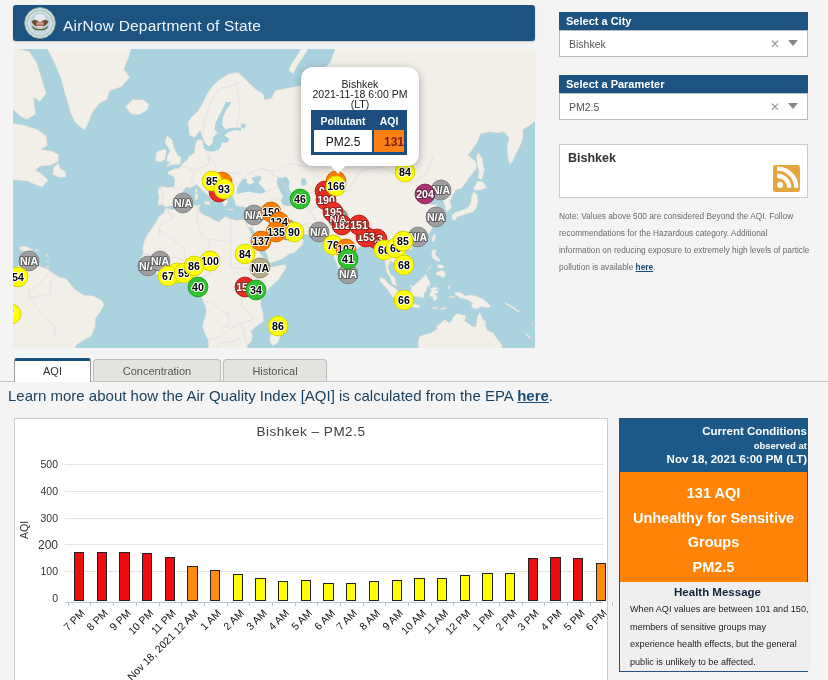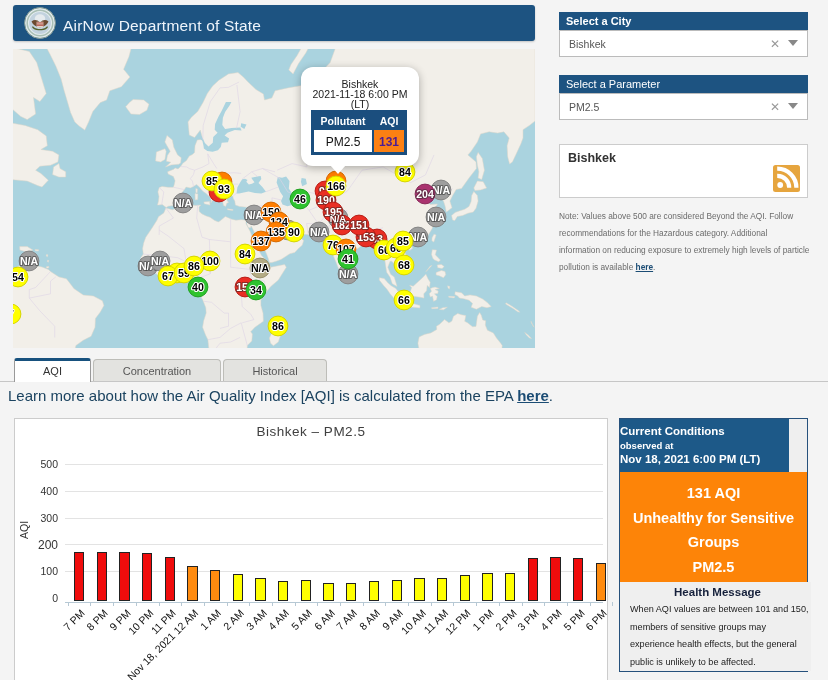--- a/index.html
+++ b/index.html
@@ -241,31 +241,31 @@
 <text x="325" y="172.5" text-anchor="middle" font-family="Liberation Sans, sans-serif" font-size="9.5" font-weight="bold" fill="#ffffff" stroke="rgba(40,40,40,0.5)" stroke-width="2" paint-order="stroke" stroke-linejoin="round">N/A</text>
 </svg>
 
   <div class="abs" style="left:288px;top:18px;width:118px;height:99px;background:#fff;border-radius:12px;box-shadow:0 2px 8px rgba(0,0,0,.3)"></div>
   <div class="abs" style="left:317px;top:116px;width:0;height:0;border-left:8px solid transparent;border-right:8px solid transparent;border-top:9px solid #fff"></div>
   <div class="abs" style="left:288px;top:29.5px;width:118px;text-align:center;font-size:10.5px;color:#222;line-height:10.3px">Bishkek<br>2021-11-18 6:00 PM<br>(LT)</div>
   <div class="abs" style="left:298px;top:61.4px;width:96px;height:45px;border:2px solid #1b4e7e;background:#1b4e7e">
      <div class="abs" style="left:0;top:0;width:60px;height:17px;color:#fff;font-weight:bold;font-size:10.5px;text-align:center;padding-top:3px">Pollutant</div>
      <div class="abs" style="left:60px;top:0;width:32px;height:17px;color:#fff;font-weight:bold;font-size:10.5px;text-align:center;padding-top:3px">AQI</div>
      <div class="abs" style="left:0;top:17px;width:60px;height:24px;background:#fff;font-size:12px;color:#111;text-align:center;padding-top:5px;border:1px solid #1b4e7e">PM2.5</div>
-     <div class="abs" style="left:60px;top:17px;width:32px;height:24px;background:#fb8013;font-size:12px;color:#4c1d95;font-weight:bold;text-align:center;padding-top:5px;border:1px solid #1b4e7e">131</div>
+     <div class="abs" style="left:60px;top:17px;width:32px;height:24px;background:#fb8013;font-size:12px;color:#7f1d1d;font-weight:bold;text-align:right;padding-top:5px;border:1px solid #1b4e7e">131</div>
   </div>
 </div>
 
 <div class="abs" style="left:559px;top:12px;width:249px;height:18px;background:#1d5381;color:#fff;font-weight:bold;font-size:11px;padding:3px 0 0 7px">Select a City</div>
 <div class="abs" style="left:559px;top:30px;width:249px;height:27px;background:#fff;border:1px solid #bbb">
   <div class="abs" style="left:9px;top:7px;font-size:10.5px;color:#555">Bishkek</div>
   <div class="abs" style="left:210px;top:6px;font-size:12px;color:#999">✕</div>
   <div class="abs" style="left:228px;top:9px;width:0;height:0;border-left:5px solid transparent;border-right:5px solid transparent;border-top:6px solid #888"></div>
 </div>
-<div class="abs" style="left:559px;top:75px;width:249px;height:18px;background:#1d5381;color:#fff;font-weight:normal;font-size:11px;padding:3px 0 0 7px">Select a Parameter</div>
+<div class="abs" style="left:559px;top:75px;width:249px;height:18px;background:#1d5381;color:#fff;font-weight:bold;font-size:11px;padding:3px 0 0 7px">Select a Parameter</div>
 <div class="abs" style="left:559px;top:93px;width:249px;height:27px;background:#fff;border:1px solid #bbb">
   <div class="abs" style="left:9px;top:7px;font-size:10.5px;color:#555">PM2.5</div>
   <div class="abs" style="left:210px;top:6px;font-size:12px;color:#999">✕</div>
   <div class="abs" style="left:228px;top:9px;width:0;height:0;border-left:5px solid transparent;border-right:5px solid transparent;border-top:6px solid #888"></div>
 </div>
 <div class="abs" style="left:559px;top:144px;width:249px;height:54px;background:#fff;border:1px solid #ccc">
   <div class="abs" style="left:8px;top:6px;font-size:12.5px;font-weight:bold;color:#333">Bishkek</div>
   <svg class="abs" style="left:213px;top:20px" width="27" height="27" viewBox="0 0 27 27">
     <rect width="27" height="27" rx="2.5" fill="#e6a53e"></rect>
     <circle cx="7.2" cy="20" r="2.9" fill="#fff"></circle>
@@ -365,21 +365,21 @@
 <div style="position:absolute;right:382.0px;top:605px;transform:rotate(-45deg);transform-origin:100% 50%;font-size:10.5px;color:#111;white-space:nowrap">11 AM</div>
 <div style="position:absolute;right:359.3px;top:605px;transform:rotate(-45deg);transform-origin:100% 50%;font-size:10.5px;color:#111;white-space:nowrap">12 PM</div>
 <div style="position:absolute;right:336.6px;top:605px;transform:rotate(-45deg);transform-origin:100% 50%;font-size:10.5px;color:#111;white-space:nowrap">1 PM</div>
 <div style="position:absolute;right:313.9px;top:605px;transform:rotate(-45deg);transform-origin:100% 50%;font-size:10.5px;color:#111;white-space:nowrap">2 PM</div>
 <div style="position:absolute;right:291.2px;top:605px;transform:rotate(-45deg);transform-origin:100% 50%;font-size:10.5px;color:#111;white-space:nowrap">3 PM</div>
 <div style="position:absolute;right:268.5px;top:605px;transform:rotate(-45deg);transform-origin:100% 50%;font-size:10.5px;color:#111;white-space:nowrap">4 PM</div>
 <div style="position:absolute;right:245.8px;top:605px;transform:rotate(-45deg);transform-origin:100% 50%;font-size:10.5px;color:#111;white-space:nowrap">5 PM</div>
 <div style="position:absolute;right:223.1px;top:605px;transform:rotate(-45deg);transform-origin:100% 50%;font-size:10.5px;color:#111;white-space:nowrap">6 PM</div>
 
 <div class="abs" style="left:619px;top:418px;width:189px;height:254px;border:1px solid #26517c;background:#efefef">
-  <div class="abs" style="left:0;top:0;width:169px;height:53px;background:#1d5988;color:#fff;text-align:left">
+  <div class="abs" style="left:0;top:0;width:187px;height:53px;background:#1d5988;color:#fff;text-align:right">
     <div style="font-size:11.5px;font-weight:bold;padding-top:6px">Current Conditions</div>
     <div style="font-size:9.5px;font-weight:bold;padding-top:3px">observed at</div>
     <div style="font-size:11.5px;font-weight:bold;padding-top:2px">Nov 18, 2021 6:00 PM (LT)</div>
   </div>
   <div class="abs" style="left:0;top:53px;width:187px;height:110px;background:#fd8408;color:#fff;text-align:center;font-weight:bold;font-size:14.5px;line-height:24.5px;padding-top:9px">131 AQI<br>Unhealthy for Sensitive<br>Groups<br>PM2.5</div>
   <div class="abs" style="left:4px;top:163px;width:187px;height:89px;background:#efefef;color:#16213c">
     <div style="text-align:center;font-size:11.5px;font-weight:bold;padding-top:4px">Health Message</div>
     <div style="font-size:9.1px;color:#222;padding:3px 1px 0 6px;line-height:17.5px;white-space:nowrap">When AQI values are between 101 and 150,<br>members of sensitive groups may<br>experience health effects, but the general<br>public is unlikely to be affected.</div>
   </div>
 </div>

